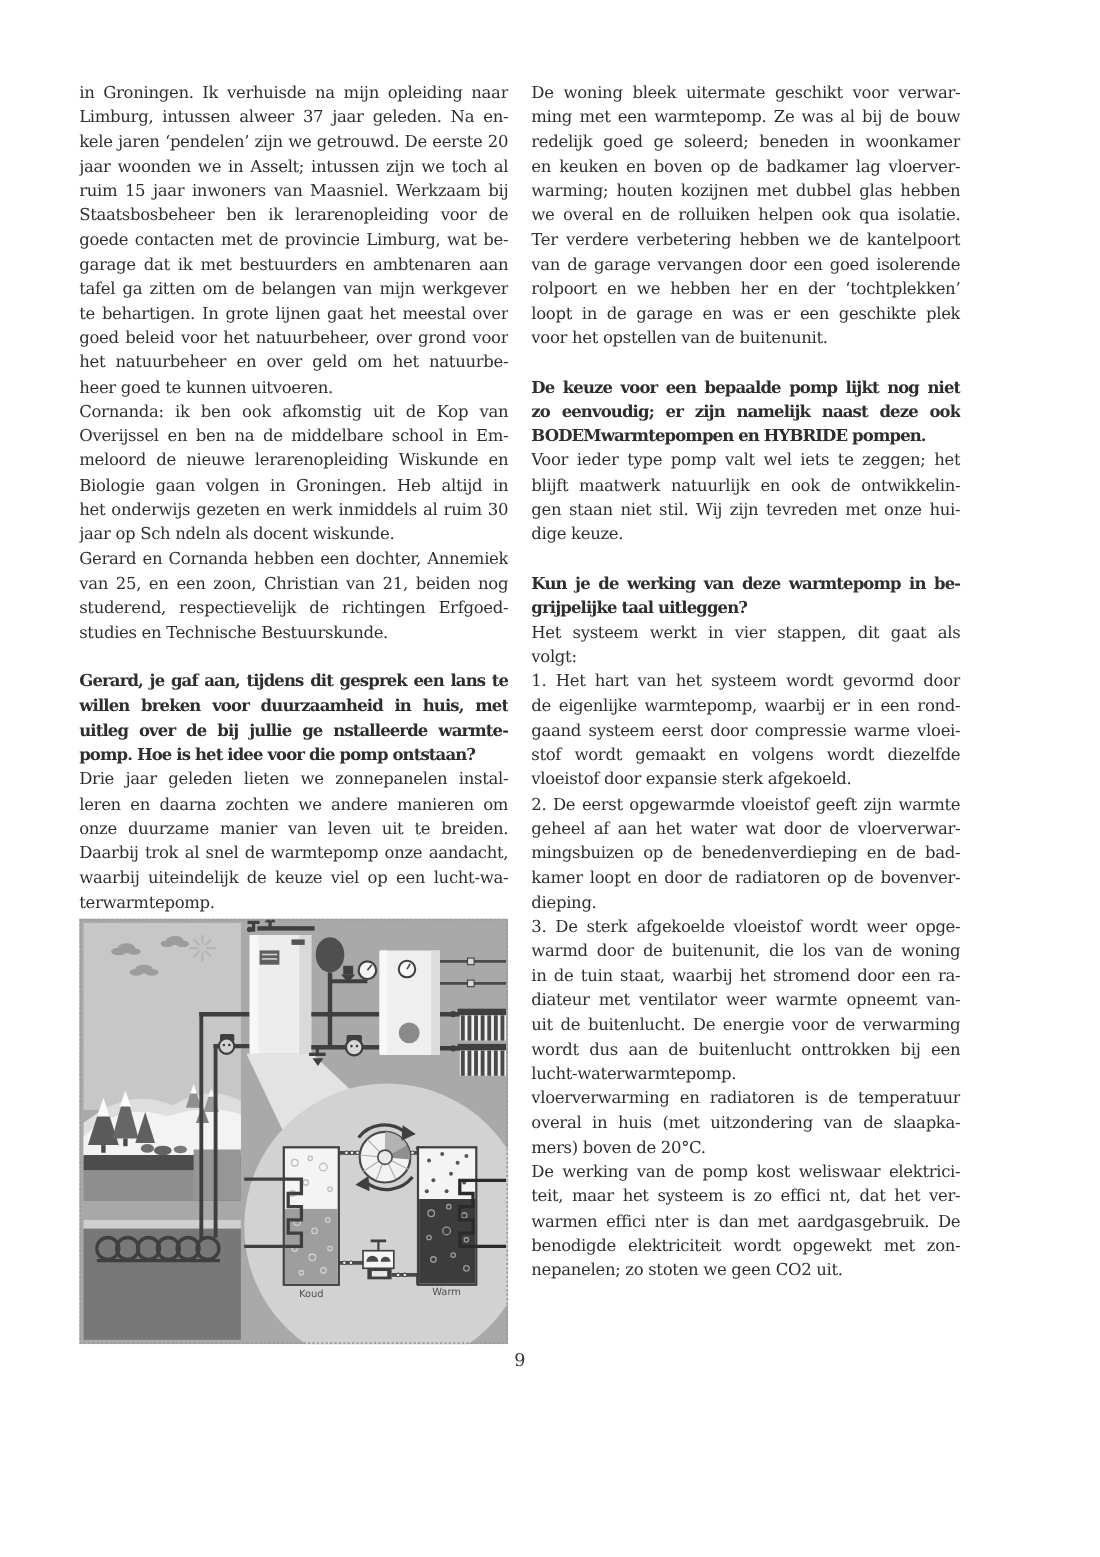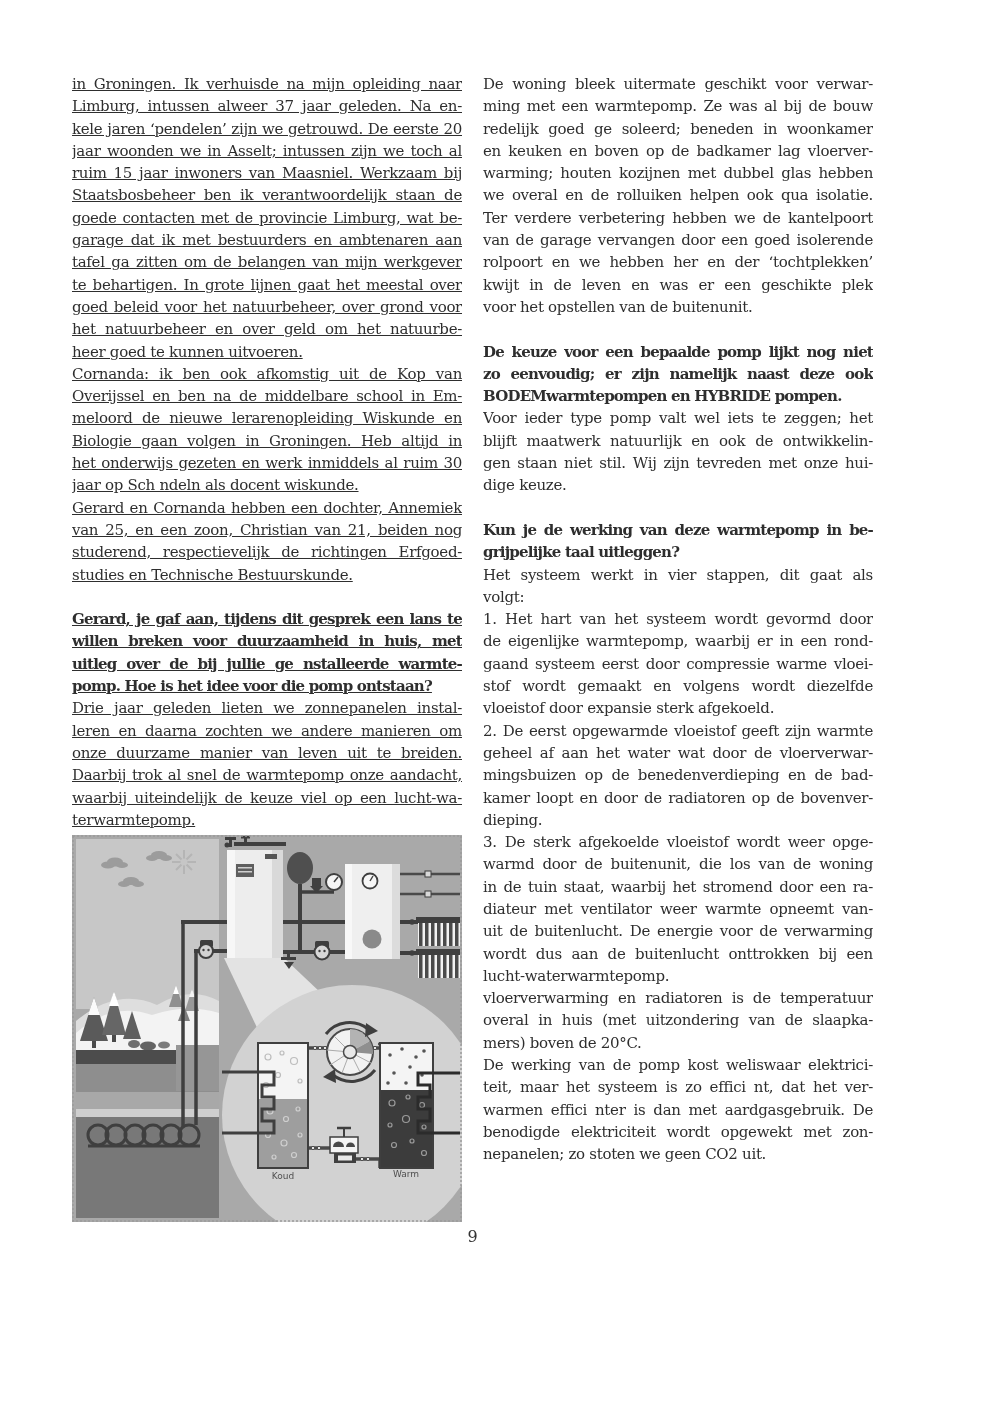--- a/index.html
+++ b/index.html
@@ -1,42 +1,42 @@
 <!DOCTYPE html>
 <html><head>
 <meta charset="utf-8">
 <style>
   html,body{margin:0;padding:0;}
   body{
     width:1000px;height:1415px;position:relative;background:#ffffff;
     font-family:"DejaVu Serif", serif;color:#2e2e2e;overflow:hidden;
   }
   .col{position:absolute;top:73px;width:390px;font-size:15px;letter-spacing:-0.3px;line-height:22.3px;}
-  .col-left{left:72px;text-decoration:underline;}
+  .col-left{left:72px;}
   .col-right{left:483px;}
   .block{margin:0;}
   .line{height:22.3px;overflow:hidden;white-space:nowrap;text-align:justify;text-align-last:justify;}
   .line.last{text-align:left;text-align-last:left;}
   .heading .line{font-weight:700;letter-spacing:-0.8px;}
   .spacer{height:22.3px;}
   .pagenum{position:absolute;left:72px;top:1227px;width:801px;text-align:center;font-size:16px;color:#333;}
   .illu{position:absolute;left:72px;top:835px;width:452px;height:387px;}
   svg text{font-family:"DejaVu Sans", sans-serif;}
 </style>
 </head>
 <body>
 
 <div class="col col-left">
     <div class="block para">
       <div class="line">in Groningen. Ik verhuisde na mijn opleiding naar</div>
       <div class="line">Limburg, intussen alweer 37 jaar geleden. Na en-</div>
       <div class="line">kele jaren ‘pendelen’ zijn we getrouwd. De eerste 20</div>
       <div class="line">jaar woonden we in Asselt; intussen zijn we toch al</div>
       <div class="line">ruim 15 jaar inwoners van Maasniel. Werkzaam bij</div>
-      <div class="line">Staatsbosbeheer ben ik verantwoordelijk staan de</div>
+      <div class="line">Staatsbosbeheer ben ik lerarenopleiding voor de</div>
       <div class="line">goede contacten met de provincie Limburg, wat be-</div>
       <div class="line">garage dat ik met bestuurders en ambtenaren aan</div>
       <div class="line">tafel ga zitten om de belangen van mijn werkgever</div>
       <div class="line">te behartigen. In grote lijnen gaat het meestal over</div>
       <div class="line">goed beleid voor het natuurbeheer, over grond voor</div>
       <div class="line">het natuurbeheer en over geld om het natuurbe-</div>
       <div class="line last">heer goed te kunnen uitvoeren.</div>
     </div>
     <div class="block para">
       <div class="line">Cornanda: ik ben ook afkomstig uit de Kop van</div>
@@ -72,21 +72,21 @@
     <div class="block para">
       <div class="line">De woning bleek uitermate geschikt voor verwar-</div>
       <div class="line">ming met een warmtepomp. Ze was al bij de bouw</div>
       <div class="line">redelijk goed ge soleerd; beneden in woonkamer</div>
       <div class="line">en keuken en boven op de badkamer lag vloerver-</div>
       <div class="line">warming; houten kozijnen met dubbel glas hebben</div>
       <div class="line">we overal en de rolluiken helpen ook qua isolatie.</div>
       <div class="line">Ter verdere verbetering hebben we de kantelpoort</div>
       <div class="line">van de garage vervangen door een goed isolerende</div>
       <div class="line">rolpoort en we hebben her en der ‘tochtplekken’</div>
-      <div class="line">kwijt in de leven en was er een geschikte plek</div>
+      <div class="line">loopt in de garage en was er een geschikte plek</div>
       <div class="line last">voor het opstellen van de buitenunit.</div>
     </div>
     <div class="block spacer"></div>
     <div class="block heading">
       <div class="line">De keuze voor een bepaalde pomp lijkt nog niet</div>
       <div class="line">zo eenvoudig; er zijn namelijk naast deze ook</div>
       <div class="line last">BODEMwarmtepompen en HYBRIDE pompen.</div>
     </div>
     <div class="block para">
       <div class="line">Voor ieder type pomp valt wel iets te zeggen; het</div>

